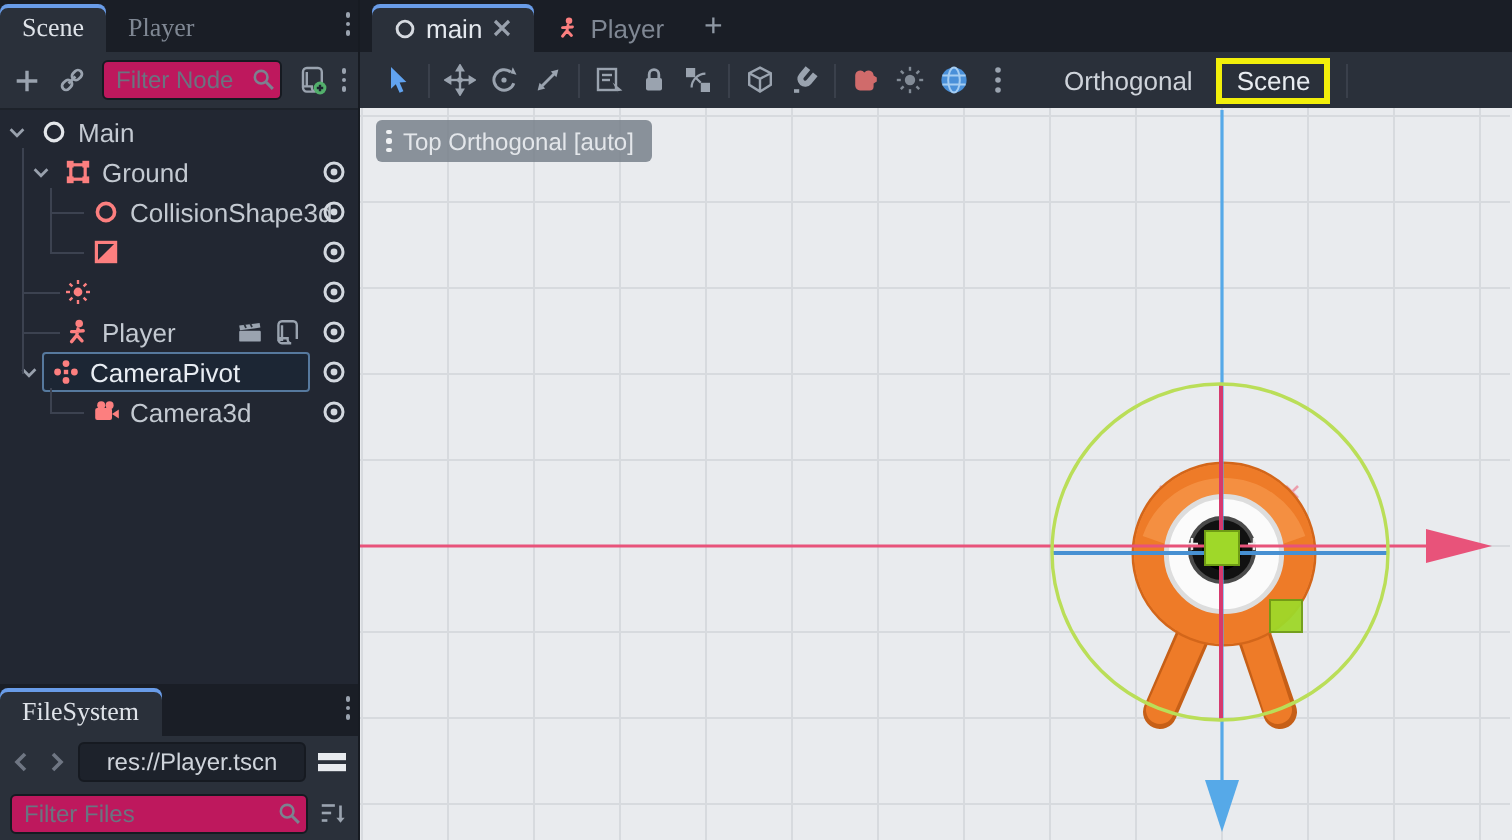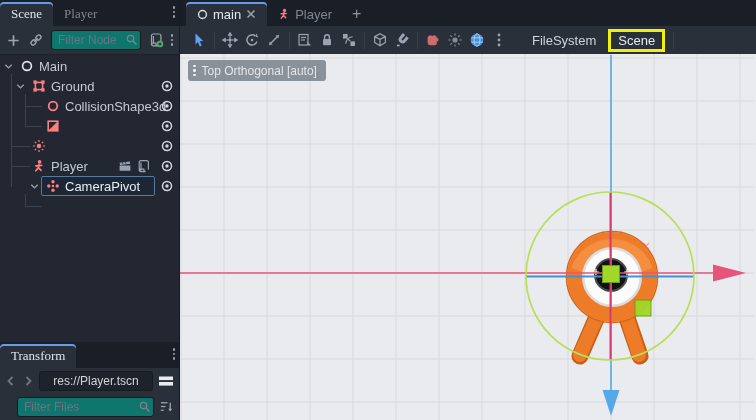--- a/index.html
+++ b/index.html
@@ -12,21 +12,21 @@
   #fs-panel{top:342px;height:78px;}
   .tabbar{height:26px;background:#1a1e26;display:flex;align-items:flex-end;position:relative;font-family:Liberation Serif, serif;}
   .tab{height:24px;display:inline-flex;align-items:center;gap:5px;padding:0 11px;
        color:#7f8793;border-radius:4px 4px 0 0;cursor:default;font-size:13px;}
   .tab.active{background:#2a303a;color:#dfe3e9;box-shadow:inset 0 2px 0 var(--accent);}
   .tabbar .menu-dots{position:absolute;right:4px;top:6px;}
   .icon-btn{display:inline-flex;align-items:center;justify-content:center;color:#9aa3af;}
   .dock-toolbar{height:28px;display:flex;align-items:center;padding:0 6px;gap:7px;
                 background:#2a303a;border-bottom:1px solid #1d222a;}
   .filter-box{position:relative;flex:1;height:20px;}
-  .filter-box input{width:100%;height:100%;box-sizing:border-box;background:#0f766e;
+  .filter-box input{width:100%;height:100%;box-sizing:border-box;background:#be185d;
       border:1px solid #161a21;border-radius:3px;color:#c7ccd4;font-size:12px;
       padding:0 18px 0 6px;outline:none;font-family:inherit;}
   .filter-box input::placeholder{color:#6b7380;}
   .filter-box .search-ic{position:absolute;right:3px;top:3px;color:#7b8290;}
   
   #tree{position:relative;height:286px;background:#222732;padding-top:1px;overflow:hidden;}
   .trow{height:20px;display:flex;align-items:center;position:relative;padding-right:24px;font-size:13px;color:#c3c9d1;}
   .trow .chev{width:13px;display:inline-flex;justify-content:center;flex:none;}
   .trow .spacer{width:13px;flex:none;}
   .row-body{flex:1;display:flex;align-items:center;gap:5px;height:18px;padding:0 4px;
@@ -245,39 +245,60 @@
                   <path d="M5 1.6 h5.6 c1.1 0 1.8.9 1.8 2 v6.9 M5 1.6 c-1.1 0-1.8.9-1.8 2 v7.3 h1.8 V3.6 M5 12.6 h4.6 c-1.1 0-1.8-.9-1.8-2 v-.5 H3.2 v.5 c0 1.1.7 2 1.8 2 z" fill="none" stroke="currentColor" stroke-width="1.2"></path>
                 </svg>
               </span>
             </span>
           </div>
           <span class="eye"><svg width="14" height="14" viewBox="0 0 14 14">
               <circle cx="7" cy="7" r="4.5" fill="none" stroke="currentColor" stroke-width="1.5"></circle>
               <circle cx="7" cy="7" r="1.7" fill="currentColor"></circle>
             </svg></span>
         </div>
-        <div class="trow selected" style="padding-left:28px">
+        <div class="trow selected" style="padding-left:8px">
           <span class="chev">
             <svg width="11" height="11" viewBox="0 0 12 12">
               <path d="M2.5 4 L6 7.5 L9.5 4" fill="none" stroke="#99a1ad" stroke-width="1.5"></path>
             </svg>
           </span>
           <div class="row-body">
             <span style="display:inline-flex">
               <svg width="14" height="14" viewBox="0 0 14 14">
                 <g fill="var(--node-red)">
                   <circle cx="7" cy="2.8" r="1.7"></circle>
                   <circle cx="2.8" cy="7" r="1.7"></circle>
                   <circle cx="11.2" cy="7" r="1.7"></circle>
                   <circle cx="7" cy="11.2" r="1.7"></circle>
                   <rect x="5.9" y="5.9" width="2.2" height="2.2"></rect>
                 </g>
               </svg>
             </span>
             <span style="white-space:nowrap">CameraPivot</span>
+            <span class="badges"></span>
+          </div>
+          <span class="eye"><svg width="14" height="14" viewBox="0 0 14 14">
+              <circle cx="7" cy="7" r="4.5" fill="none" stroke="currentColor" stroke-width="1.5"></circle>
+              <circle cx="7" cy="7" r="1.7" fill="currentColor"></circle>
+            </svg></span>
+        </div>
+        <div class="trow" style="padding-left:28px">
+          <span class="spacer"></span>
+          <div class="row-body">
+            <span style="display:inline-flex">
+              <svg width="14" height="14" viewBox="0 0 14 14">
+                <g fill="var(--node-red)">
+                  <circle cx="4.6" cy="3.6" r="2"></circle>
+                  <circle cx="8.8" cy="3.6" r="2"></circle>
+                  <rect x="1.6" y="5" width="8.4" height="6" rx="1"></rect>
+                  <path d="M10 8 L13.4 5.8 V10.2 Z"></path>
+                </g>
+              </svg>
+            </span>
+            <span style="white-space:nowrap">Camera3d</span>
             <span class="badges"></span>
           </div>
           <span class="eye"><svg width="14" height="14" viewBox="0 0 14 14">
               <circle cx="7" cy="7" r="4.5" fill="none" stroke="currentColor" stroke-width="1.5"></circle>
               <circle cx="7" cy="7" r="1.7" fill="currentColor"></circle>
             </svg></span>
         </div>
         <div class="guide" style="left:11px;top:19px;width:1px;height:113px"></div>
         <div class="guide" style="left:25px;top:39px;width:1px;height:33px"></div>
         <div class="guide" style="left:25px;top:51px;width:17px;height:1px"></div>
@@ -285,21 +306,21 @@
         <div class="guide" style="left:11px;top:91px;width:19px;height:1px"></div>
         <div class="guide" style="left:11px;top:111px;width:19px;height:1px"></div>
         <div class="guide" style="left:25px;top:139px;width:1px;height:13px"></div>
         <div class="guide" style="left:25px;top:151px;width:17px;height:1px"></div>
       </div>
   </div>
 
   <div id="fs-panel" class="dock-panel">
     <div class="tabbar">
       <div class="tab active">
-        <span>Transform</span>
+        <span>FileSystem</span>
       </div>
       <span class="menu-dots icon-btn vdots" style="color:#9aa3af;">
           <i></i>
           <i></i>
           <i></i>
         </span>
     </div>
     <div class="fs-row">
       <span class="icon-btn" style="color:#6f7683;">
         <svg width="12" height="12" viewBox="0 0 12 12">
@@ -314,21 +335,21 @@
       <span class="pathbox">
         <input type="text" readonly="" value="res://Player.tscn" style="">
       </span>
       <span class="icon-btn" style="color:#e8ebef;">
         <svg width="16" height="14" viewBox="0 0 16 14">
             <rect x="1" y="2.5" width="14" height="3.6" fill="currentColor"></rect>
             <rect x="1" y="8" width="14" height="3.6" fill="currentColor"></rect>
           </svg>
       </span>
     </div>
-    <div class="fs-row" style="height:25px;margin-left:12px;">
+    <div class="fs-row" style="height:25px;">
       <span class="filter-box">
         <input type="text" placeholder="Filter Files" style="">
         <span class="search-ic">
           <svg width="13" height="13" viewBox="0 0 14 14">
               <circle cx="6" cy="6" r="3.4" fill="none" stroke="currentColor" stroke-width="1.4"></circle>
               <line x1="8.6" y1="8.6" x2="12.3" y2="12.3" stroke="currentColor" stroke-width="1.6"></line>
             </svg>
         </span>
       </span>
       <span class="icon-btn">
@@ -477,21 +498,21 @@
         <span class="tbtn" style="">
           <svg width="16" height="16" viewBox="0 0 16 16">
             <g fill="currentColor">
               <circle cx="8" cy="3" r="1.4"></circle>
               <circle cx="8" cy="8" r="1.4"></circle>
               <circle cx="8" cy="13" r="1.4"></circle>
             </g>
           </svg>
         </span>
       </span>
-    <span class="menu-label" style="margin-left:14px;">FileSystem</span>
+    <span class="menu-label" style="margin-left:14px;">Orthogonal</span>
     <span id="view-menu-wrap">
       <span class="menu-label" style="color:#e8ecf1;">Scene</span>
     </span>
     <span class="tsep" style="margin-left:8px;"></span>
   </div>
 
   <div id="viewport-wrap">
     <svg id="vp" width="576" height="366" viewBox="181 54 576 366">
       <rect x="181" y="54" width="576" height="366" style="fill:var(--vp-bg);"></rect>
       <g id="grid">

